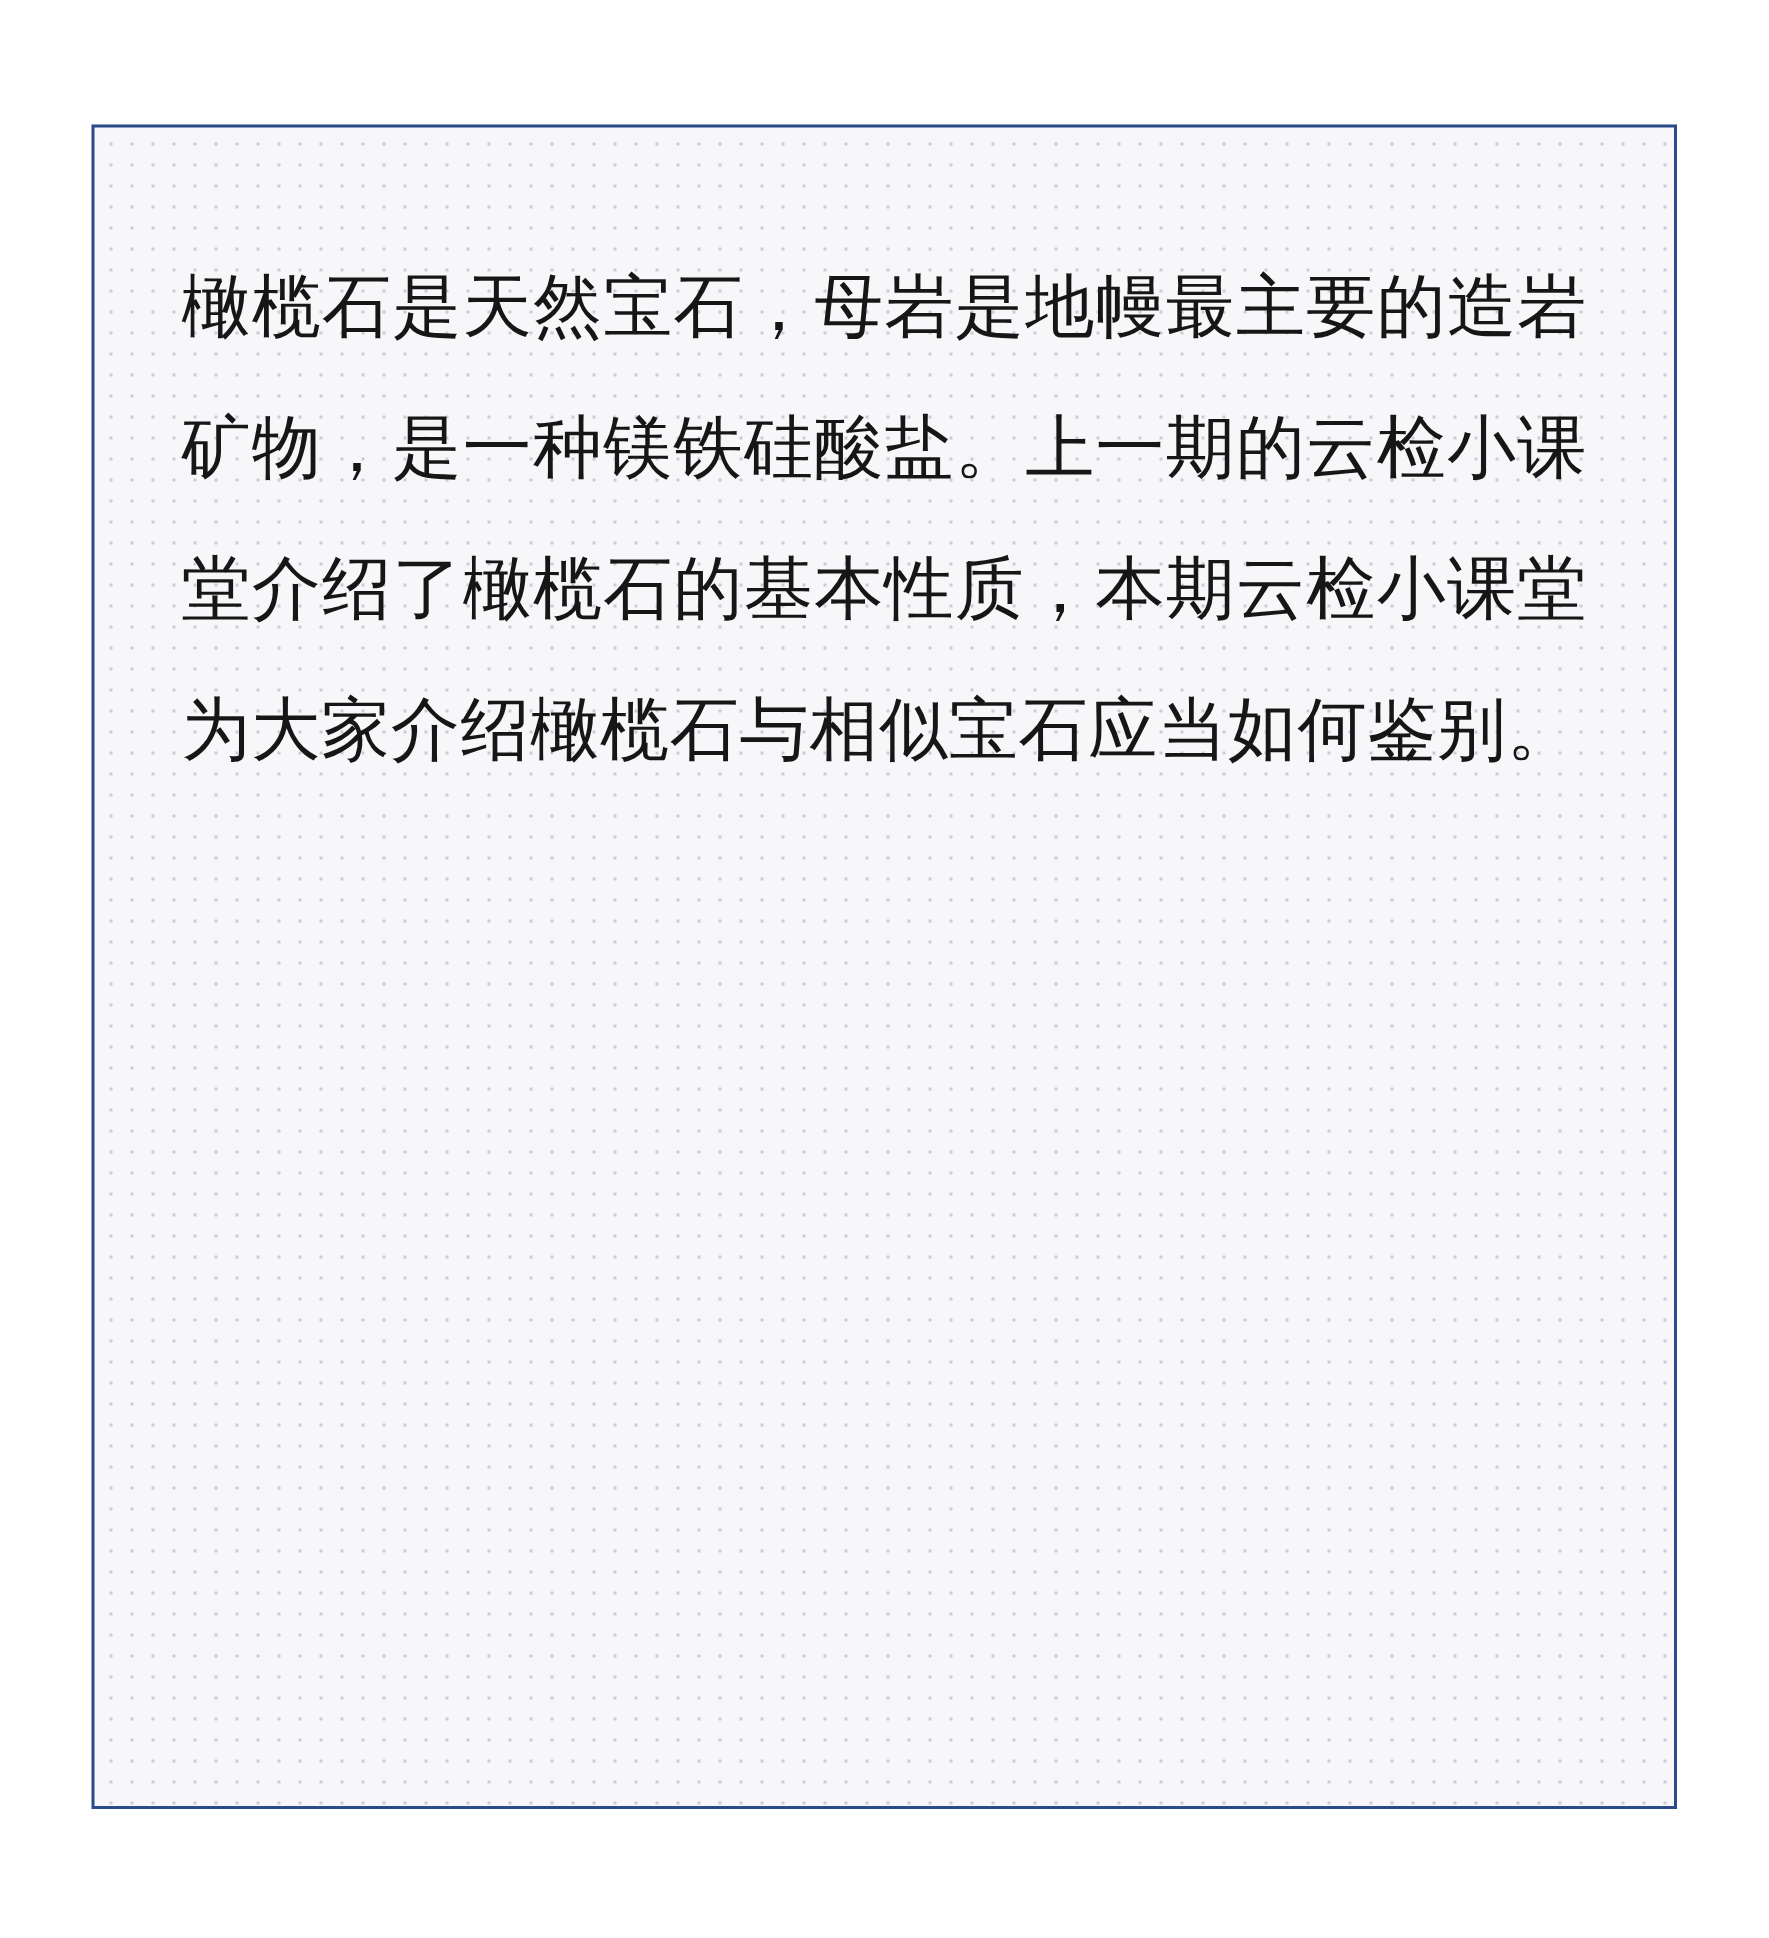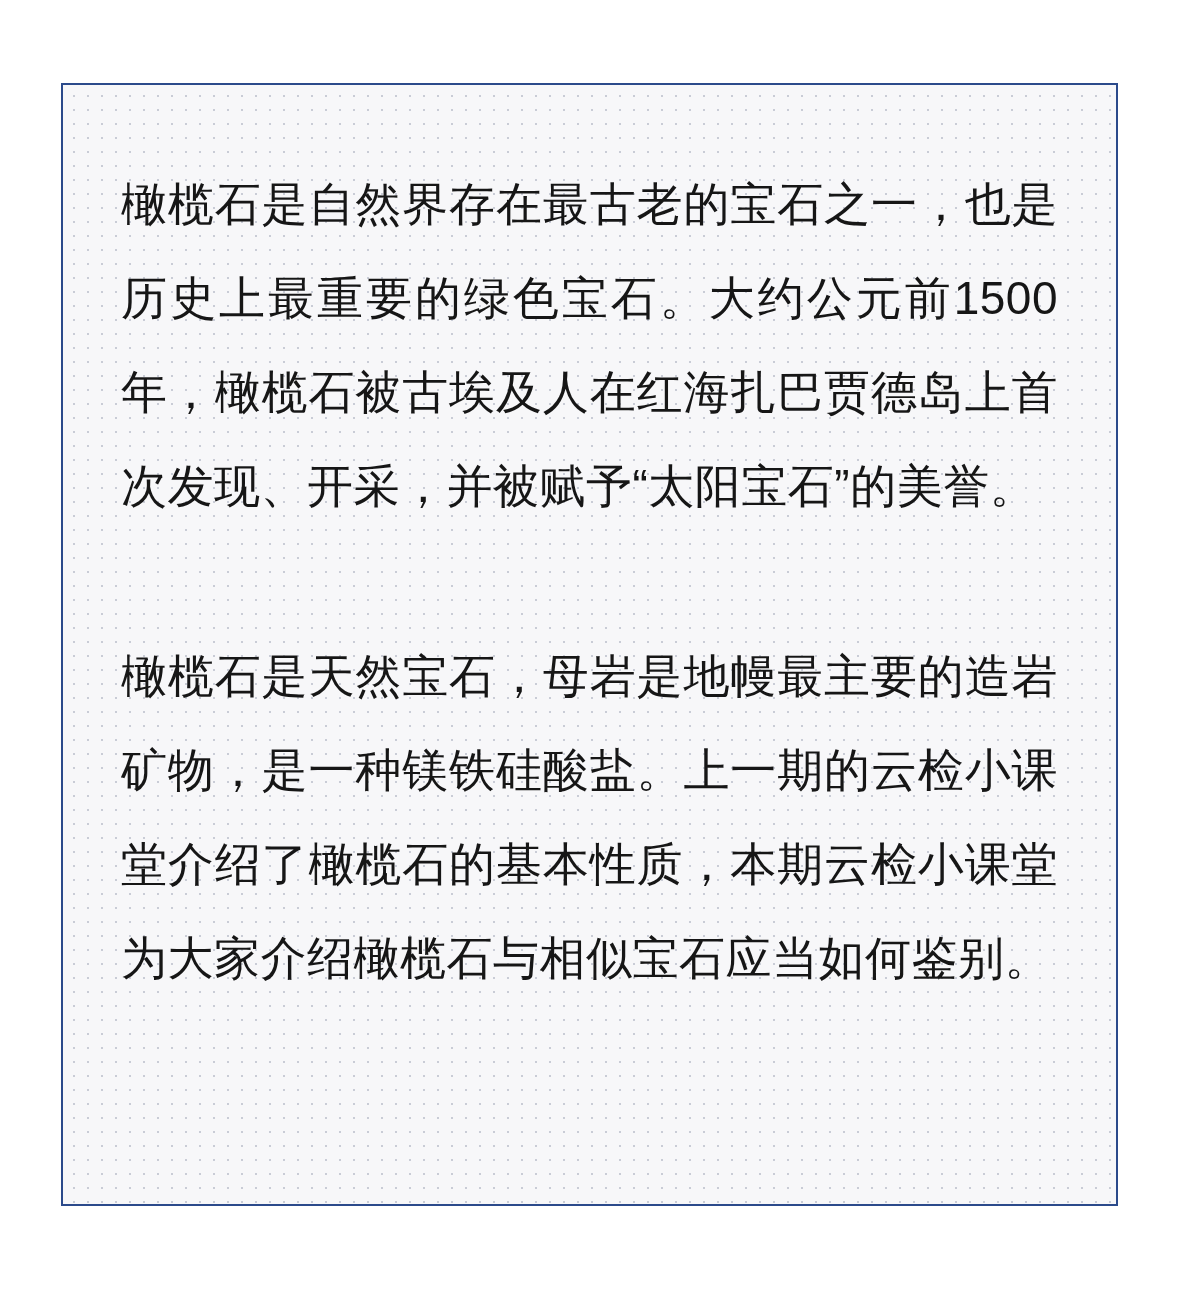--- a/index.html
+++ b/index.html
@@ -57,17 +57,16 @@
   .para + .para {
     margin-top: 96px;
   }
 </style>
 </head>
 <body>
 
 <div class="page">
   <div class="card">
     <div class="card-inner">
-      <p class="para">橄榄石是自然界存在最古老的宝石之一，也是历史上最重要的绿色宝石。大约公元前1500年，橄榄石被古埃及人在红海扎巴贾德岛上首次发现、开采，并被赋予“太阳宝石”的美誉。</p>
       <p class="para">橄榄石是天然宝石，母岩是地幔最主要的造岩矿物，是一种镁铁硅酸盐。上一期的云检小课堂介绍了橄榄石的基本性质，本期云检小课堂为大家介绍橄榄石与相似宝石应当如何鉴别。</p>
     </div>
   </div>
 </div>
 
 </body></html>

